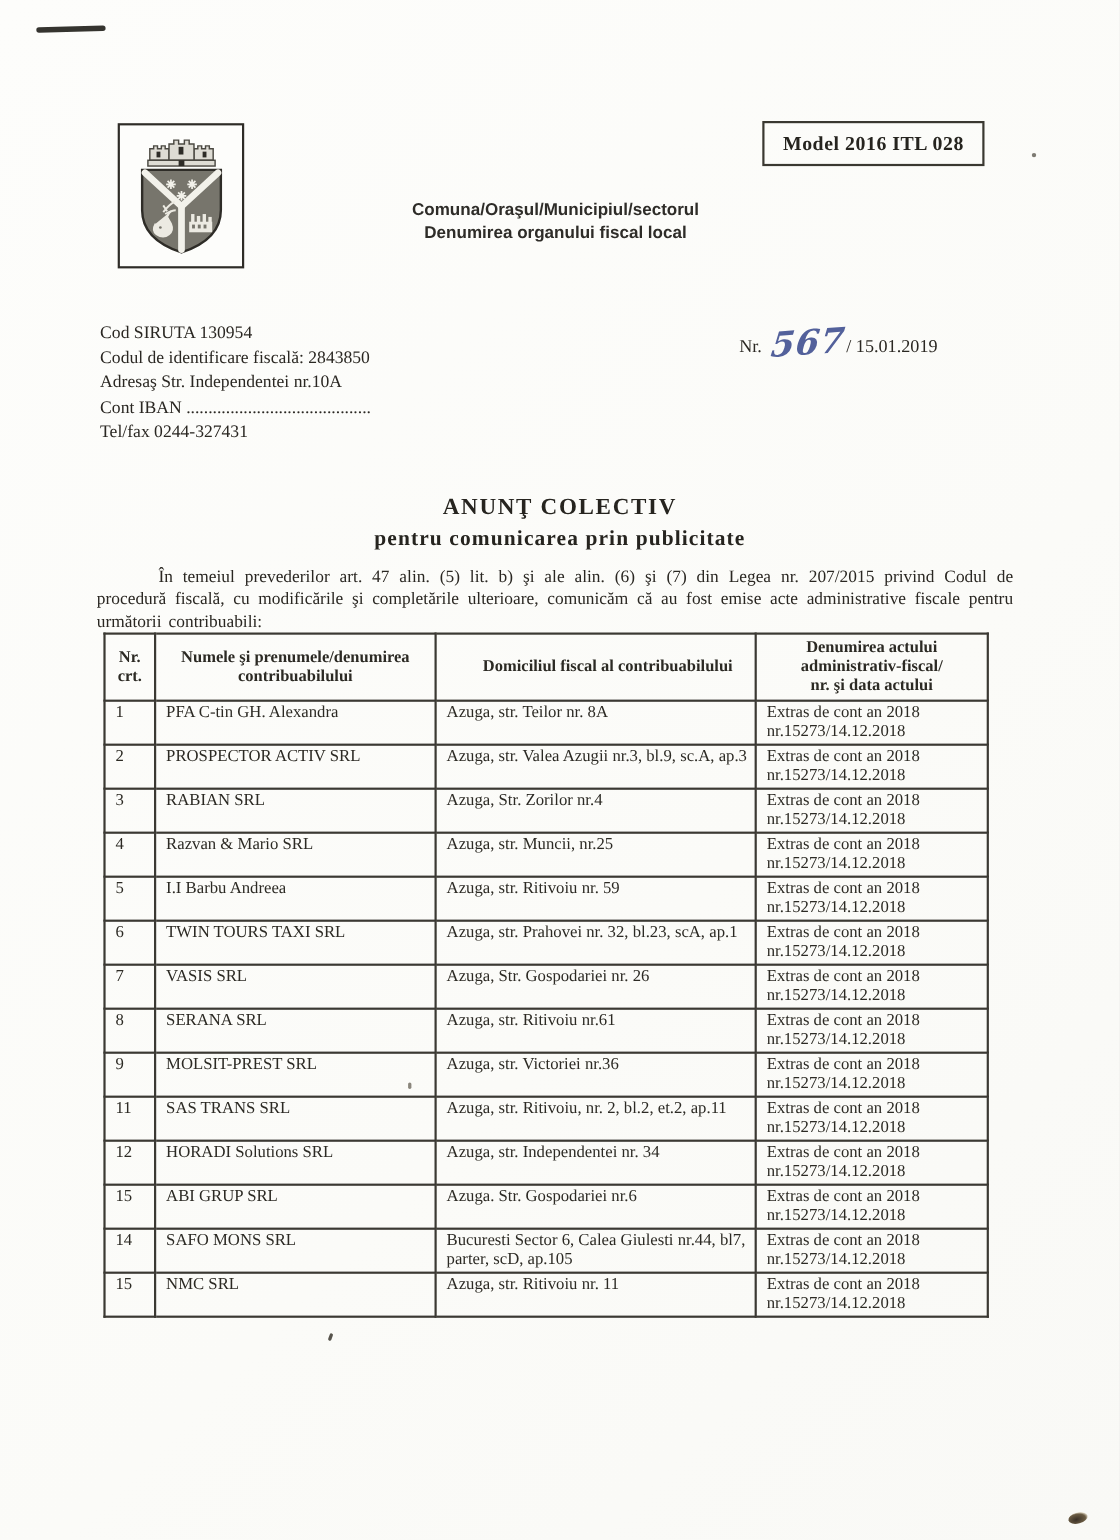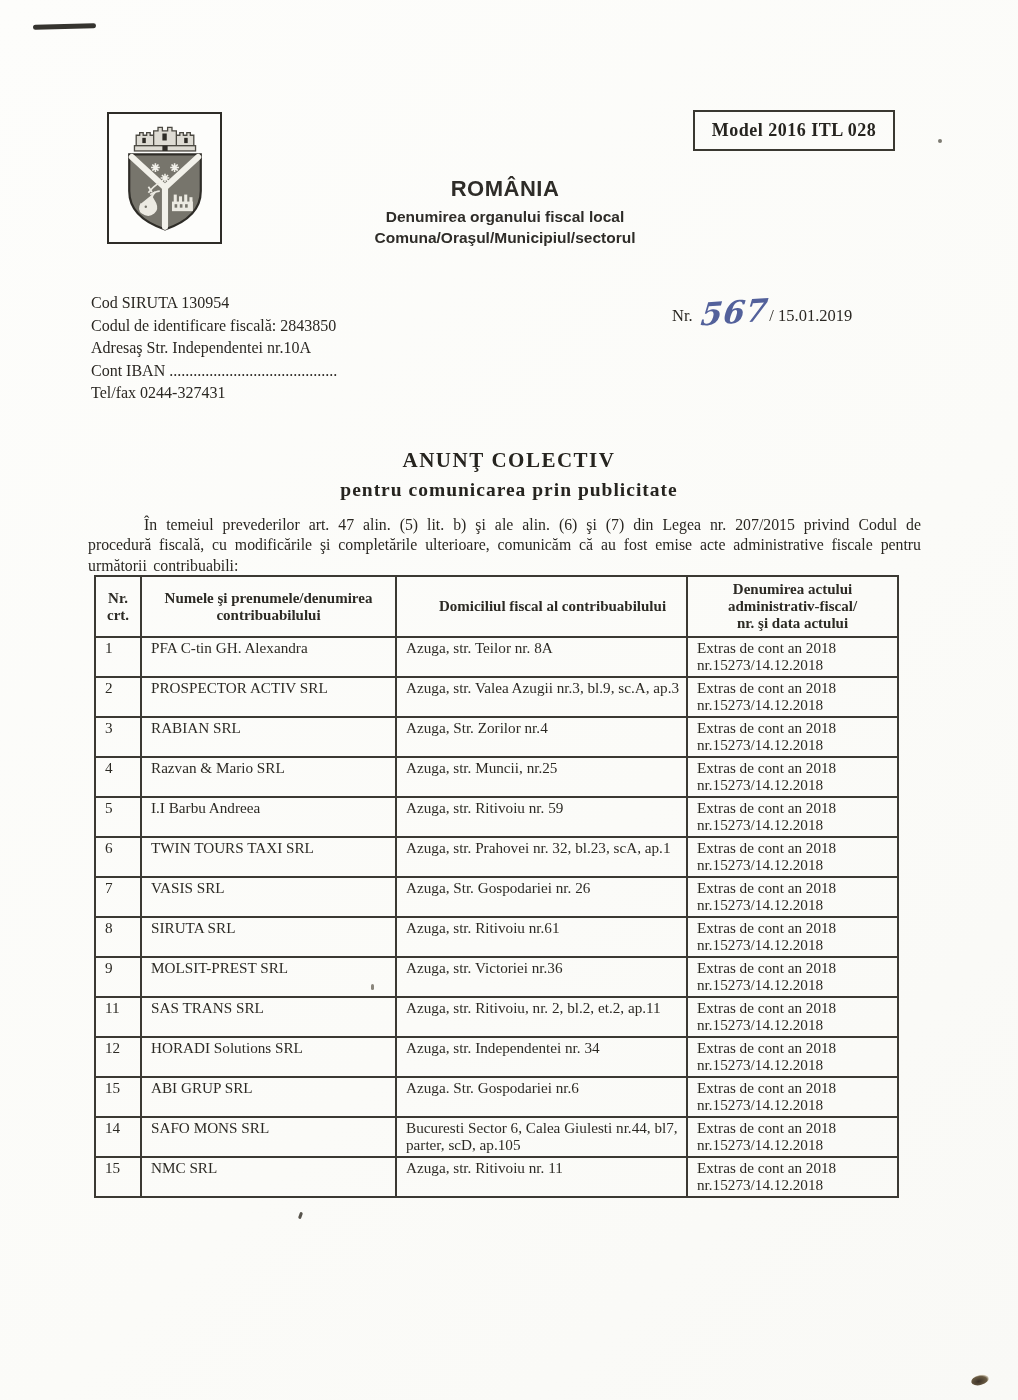--- a/index.html
+++ b/index.html
@@ -135,24 +135,23 @@
         <rect x="78" y="93" width="3" height="4"></rect>
       </g>
     </svg>
   </div>
 
   <div class="model-box">
     <span>Model 2016 ITL 028</span>
   </div>
 
   <div class="header-block">
-    <div class="header-country">ROMÂNIA</div>
     <div class="header-org">
+      <div>Comuna/Oraşul/Municipiul/sectorul</div>
       <div>Denumirea organului fiscal local</div>
-      <div>Comuna/Oraşul/Municipiul/sectorul</div>
     </div>
   </div>
 
   <div class="issuer-block">
     <div>Cod SIRUTA 130954</div>
     <div>Codul de identificare fiscală: 2843850</div>
     <div>Adresaş Str. Independentei nr.10A</div>
     <div>Cont IBAN ..........................................</div>
     <div>Tel/fax 0244-327431</div>
   </div>
@@ -251,21 +250,21 @@
       <td class="c-nr">7</td>
       <td class="c-name">VASIS SRL</td>
       <td class="c-addr">Azuga, Str. Gospodariei nr. 26</td>
       <td class="c-act">
         <div>Extras de cont  an 2018</div>
         <div>nr.15273/14.12.2018</div>
       </td>
     </tr>
         <tr>
       <td class="c-nr">8</td>
-      <td class="c-name">SIRUTA SRL</td>
+      <td class="c-name">SERANA SRL</td>
       <td class="c-addr">Azuga, str. Ritivoiu nr.61</td>
       <td class="c-act">
         <div>Extras de cont  an 2018</div>
         <div>nr.15273/14.12.2018</div>
       </td>
     </tr>
         <tr>
       <td class="c-nr">9</td>
       <td class="c-name">MOLSIT-PREST SRL</td>
       <td class="c-addr">Azuga, str. Victoriei nr.36</td>

